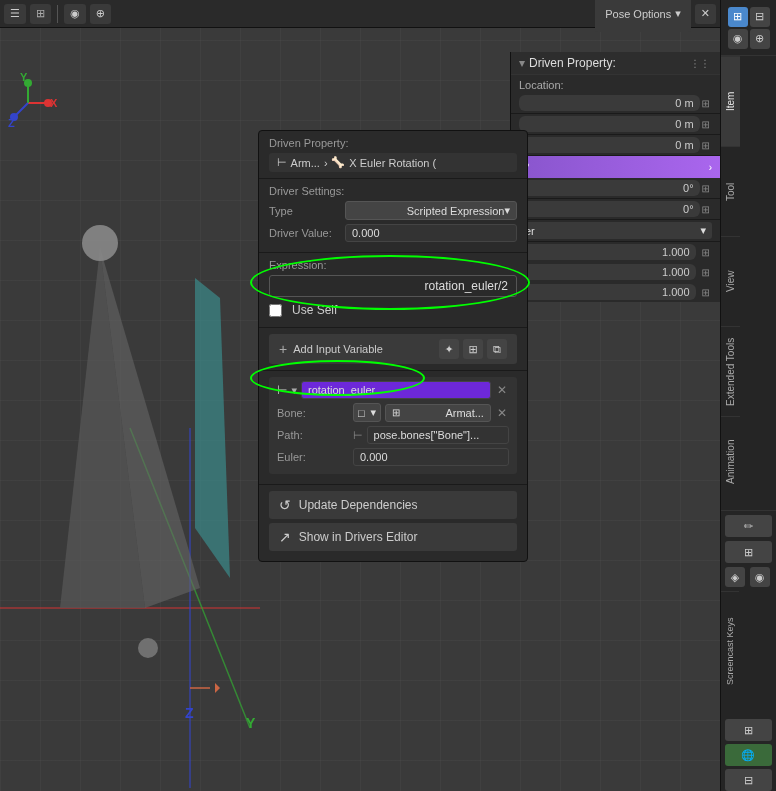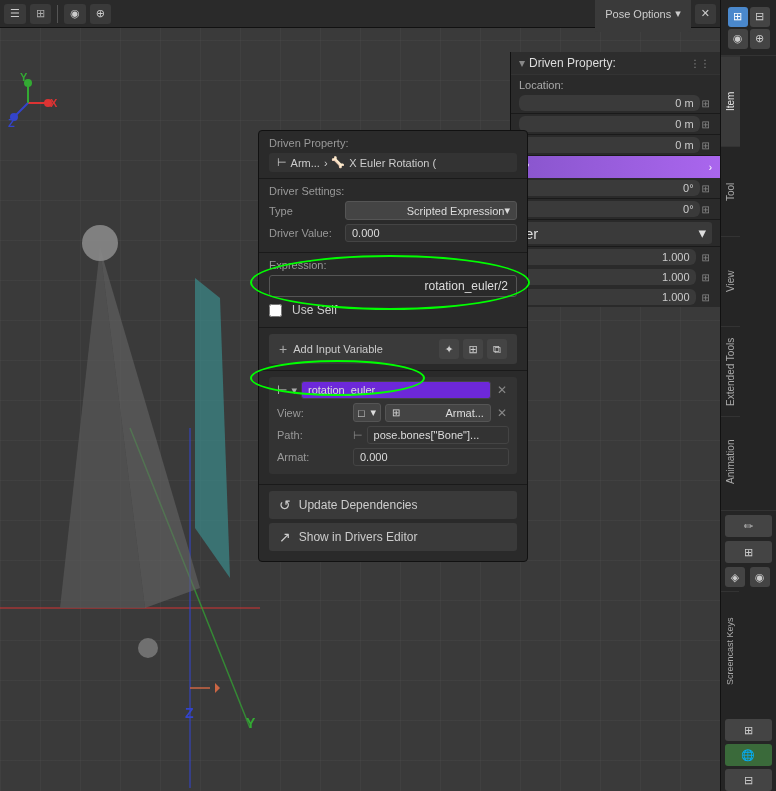--- a/index.html
+++ b/index.html
@@ -435,21 +435,21 @@
   <div class="transform-field-row">
     <div class="transform-value" style="cursor:ew-resize">0°</div>
     <button class="transform-icon-btn">⊞</button>
   </div>
   <div class="transform-field-row">
     <div class="transform-value" style="cursor:ew-resize">0°</div>
     <button class="transform-icon-btn">⊞</button>
   </div>
 
   <div class="transform-field-row">
-    <div class="dropdown-select" style="font-size:15px; background:#3a3a3a; border:none; padding:2px 6px;">
+    <div class="dropdown-select" style="font-size:11px; background:#3a3a3a; border:none; padding:2px 6px;">
       <span>er</span>
       <span>▾</span>
     </div>
   </div>
 
   <div style="padding:2px 8px;">
     <div style="display:flex; align-items:center; gap:4px;">
       <div class="transform-value" style="cursor:ew-resize">1.000</div>
       <button class="transform-icon-btn">⊞</button>
     </div>
@@ -526,21 +526,21 @@
   <div class="panel-section">
     <div class="variable-row">
       <div class="var-header">
         <span>⊢</span>
         <span style="font-size:11px; color:#aaa">▾</span>
         <input type="text" class="var-name-input" value="rotation_euler" style="">
         <button class="close-btn">✕</button>
       </div>
 
       <div class="panel-row">
-        <span class="panel-row-label">View:</span>
+        <span class="panel-row-label">Bone:</span>
         <div style="display:flex; align-items:center; gap:4px; flex:1;">
           <div class="dropdown-select" style="width:28px; flex:none; padding:2px 4px;">
             <span>□</span>
             <span>▾</span>
           </div>
           <div class="dropdown-select" style="flex:1;">
             <span style="font-size:10px; margin-right:2px">⊞</span>
             <span>Armat...</span>
           </div>
           <button class="close-btn">✕</button>
@@ -551,21 +551,21 @@
         <span class="panel-row-label">Path:</span>
         <div style="display:flex; align-items:center; gap:4px; flex:1;">
           <span style="font-size:11px; color:#888">⊢</span>
           <div class="field-input" style="flex:1;">
             <span>pose.bones["Bone"]...</span>
           </div>
         </div>
       </div>
 
       <div class="panel-row">
-        <span class="panel-row-label">Armat:</span>
+        <span class="panel-row-label">Euler:</span>
         <div class="field-input">
           <span>0.000</span>
         </div>
       </div>
     </div>
   </div>
 
   <div style="padding:6px 10px;">
     <button class="action-btn">
       <span style="font-size:14px">↺</span>

